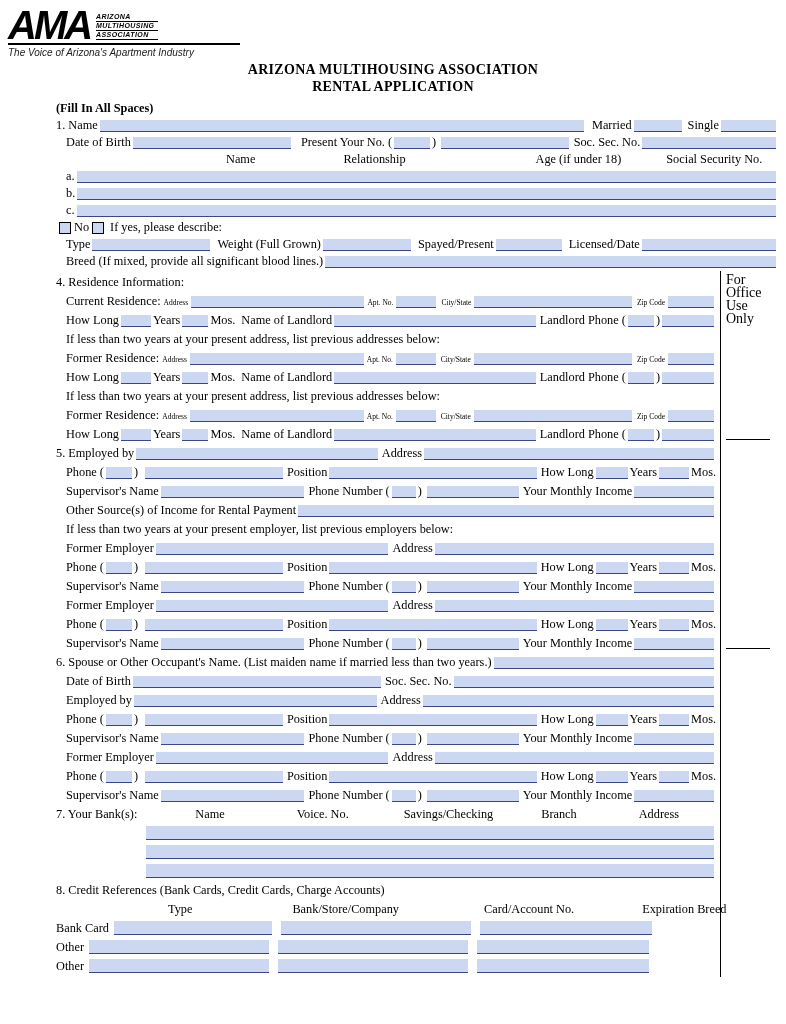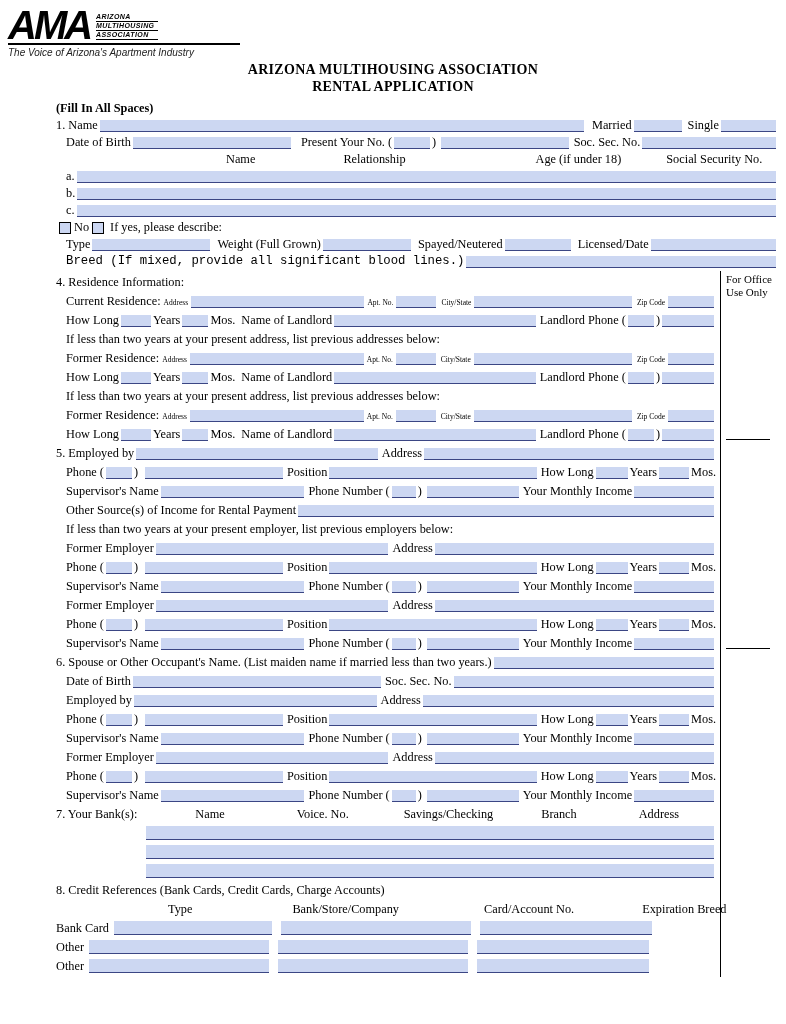--- a/index.html
+++ b/index.html
@@ -44,21 +44,21 @@
   .field.tall { height:14px; }
   .gap { display:inline-block; flex:0 0 auto; }
   .checkbox {
     display:inline-block; width:12px; height:12px; flex:0 0 auto;
     background:#ccd7f2; border:1px solid #000; margin:0 3px 1px 3px;
   }
   
   .split { display:flex; margin-top:2px; min-height:706px; }
   .main { width:708px; flex:0 0 auto; }
   .office { flex:1 1 auto; border-left:1px solid #000; margin-left:4px; padding:2px 0 0 5px; position:relative; }
-  .office-line { font-size:11px; line-height:13px; }
+  .office-line { font-size:14px; line-height:13px; }
   .office-rule { position:absolute; left:5px; width:44px; border-top:1.2px solid #000; }
   .office-rule.r1 { top:168px; }
   .office-rule.r2 { top:377px; }
 </style>
 </head>
 <body>
 
 <div class="page">
 
   <div class="header">
@@ -135,27 +135,27 @@
         <span class="gap" style="width: 3px;"></span>
         <span class="lbl">If yes, please describe:</span>
       </div>
       <div class="line" style="padding-left: 10px;">
         <span class="lbl">Type</span>
         <span class="field" style="width: 118px; flex: 0 0 auto;"></span>
         <span class="gap" style="width: 5px;"></span>
         <span class="lbl">Weight (Full Grown)</span>
         <span class="field" style="width: 88px; flex: 0 0 auto;"></span>
         <span class="gap" style="width: 5px;"></span>
-        <span class="lbl">Spayed/Neutered</span>
+        <span class="lbl">Spayed/Present</span>
         <span class="field" style="width: 66px; flex: 0 0 auto;"></span>
         <span class="gap" style="width: 5px;"></span>
         <span class="lbl">Licensed/Date</span>
         <span class="field" style="flex: 1 1 0px;"></span>
       </div>
-      <div class="line" style="padding-left: 10px; font-family: Liberation Mono, monospace;">
+      <div class="line" style="padding-left: 10px;">
         <span class="lbl">Breed (If mixed, provide all significant blood lines.)</span>
         <span class="field" style="flex: 1 1 0px;"></span>
       </div>
     </div>
 
   <div class="split">
     <div class="main">
         <div class="line">
           <span class="lbl">4. Residence Information:</span>
         </div>

